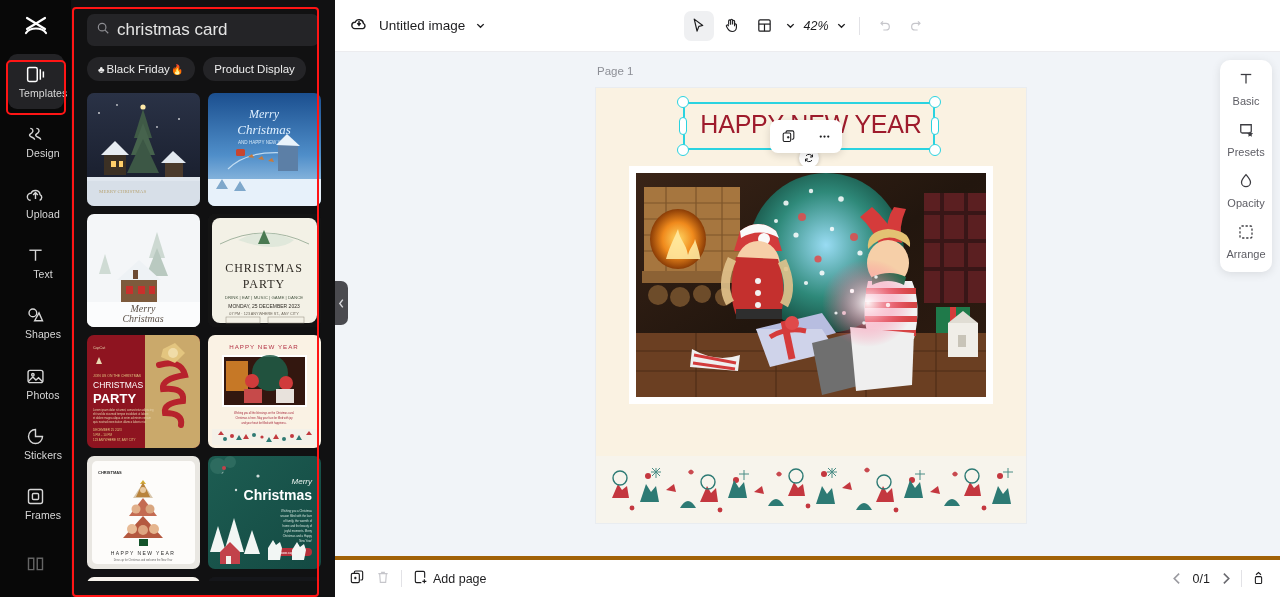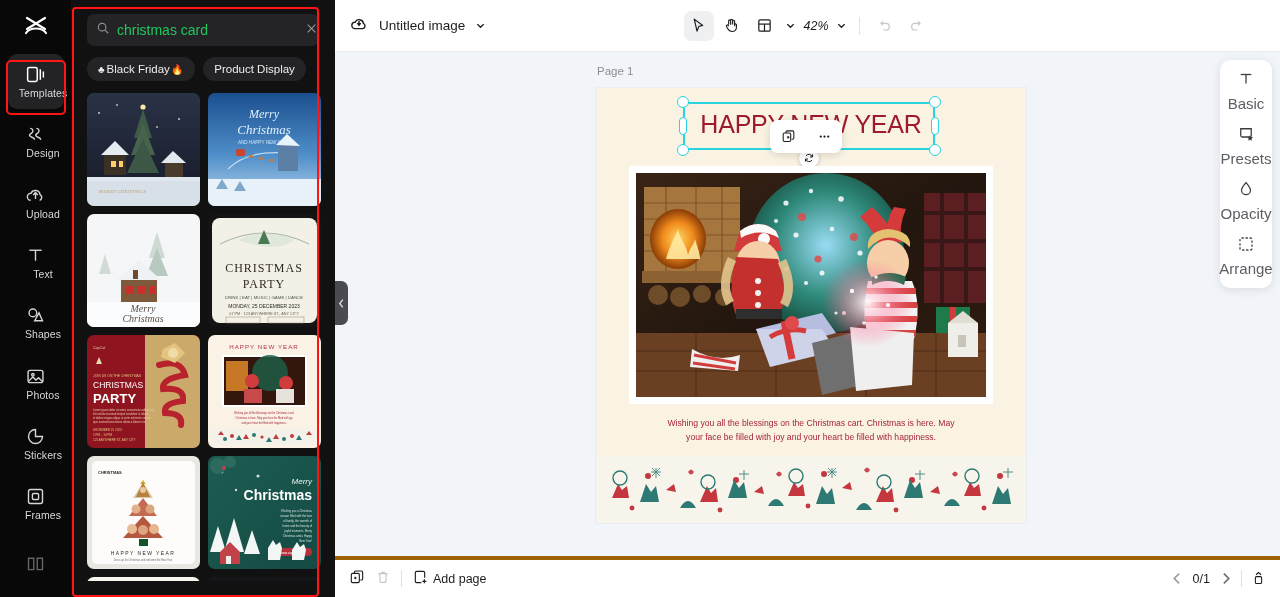--- a/index.html
+++ b/index.html
@@ -41,21 +41,21 @@
     position: absolute; left: 1px; top: 7px; width: 247px; height: 590px;
     border: 2.5px solid #ff1515; border-radius: 4px; pointer-events: none; z-index: 8;
   }
   .search-wrap { padding: 14px 16px 0 16px; }
   .search-box {
     height: 32px; background: #242427; border-radius: 7px; display: flex;
     align-items: center; padding: 0 9px; gap: 7px;
   }
   .search-box input {
     flex: 1; background: transparent; border: 0; outline: none;
-    color: #22c55e; font-size: 14px; font-family: "Liberation Sans", sans-serif;
+    color: #e5e5e5; font-size: 17px; font-family: "Liberation Sans", sans-serif;
   }
   .search-box input::placeholder { color: #8a8a8e; }
   .chips { display: flex; gap: 8px; padding: 11px 16px 0 16px; }
   .chip {
     background: #242427; color: #ededed; font-size: 11.5px; height: 24px;
     border-radius: 12px; display: flex; align-items: center; padding: 0 11px;
     white-space: nowrap; cursor: pointer; gap: 2px;
   }
   .grid {
     display: grid; grid-template-columns: 113px 113px; gap: 8px;
@@ -153,21 +153,21 @@
   }
   .float-tools .ft { display: flex; align-items: center; justify-content: center; cursor: pointer; }
 
   
   .right-panel {
     position: absolute; right: 8px; top: 8px; width: 52px; background: #fff;
     border-radius: 10px; box-shadow: 0 2px 10px rgba(0,0,0,.10); padding: 10px 0 12px;
     display: flex; flex-direction: column; align-items: center; gap: 14px; z-index: 7;
   }
   .rp-item { display: flex; flex-direction: column; align-items: center; gap: 4px; cursor: pointer; color: #3c3c41; }
-  .rp-item .lbl { font-size: 15px; color: #5d5d64; line-height: 1; text-align: right; }
+  .rp-item .lbl { font-size: 11px; color: #5d5d64; line-height: 1; text-align: right; }
 
   
   .bottombar {
     height: 41px; flex: 0 0 41px; background: #fff; border-top: 4px solid #a16207;
     display: flex; align-items: center; padding: 0 14px; gap: 10px;
   }
   .bb-btn { display: flex; align-items: center; gap: 5px; cursor: pointer; color: #1d1d1f; font-size: 12.5px; }
   .bb-btn.disabled { color: #c6c6cb; cursor: default; }
   .bb-sep { width: 1px; height: 17px; background: #e2e2e6; }
   .bb-right { margin-left: auto; display: flex; align-items: center; gap: 9px; }
@@ -837,21 +837,20 @@
 
               <rect x="300" y="134" width="34" height="26" fill="#1f7a4a"></rect>
               <rect x="314" y="134" width="6" height="26" fill="#d53b3b"></rect>
               <rect x="312" y="150" width="30" height="34" fill="#f0eee8"></rect>
               <path d="M312 150 l15 -12 15 12z" fill="#e0ddd4"></path>
               <rect x="322" y="162" width="8" height="12" fill="#c8c4b8"></rect>
             </svg>
           </div>
         </div>
 
-        <div class="card-msg">Wishing you all the blessings on the Christmas cart. Christmas is here. May your face be filled with joy and your heart be filled with happiness.</div>
 
         <div class="pattern-band">
           <svg width="100%" height="100%" viewBox="0 0 430 67" preserveAspectRatio="none">
             <rect width="430" height="67" fill="#f7f4ec"></rect>
             <g>
 
               <g fill="#c4373f">
                 <path d="M16 42 l6 -14 4 6 5 -4 2 12z"></path>
                 <path d="M104 46 l7 -16 4 7 5 -5 2 14z"></path>
                 <path d="M192 40 l6 -14 4 6 5 -4 2 12z"></path>

